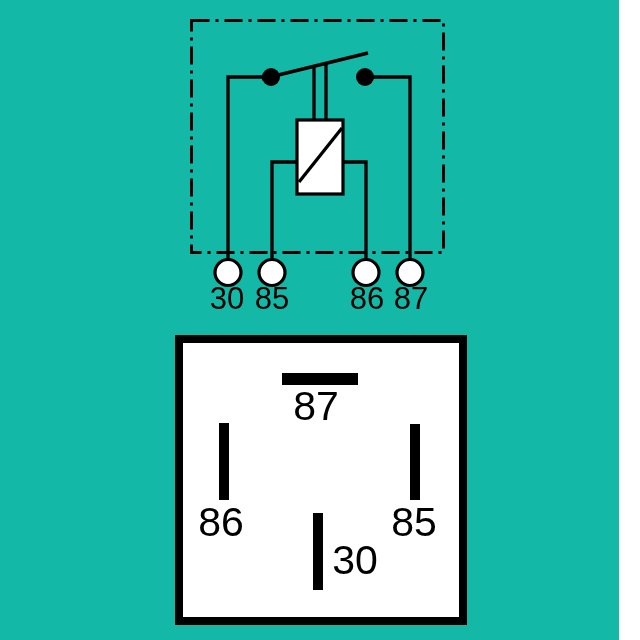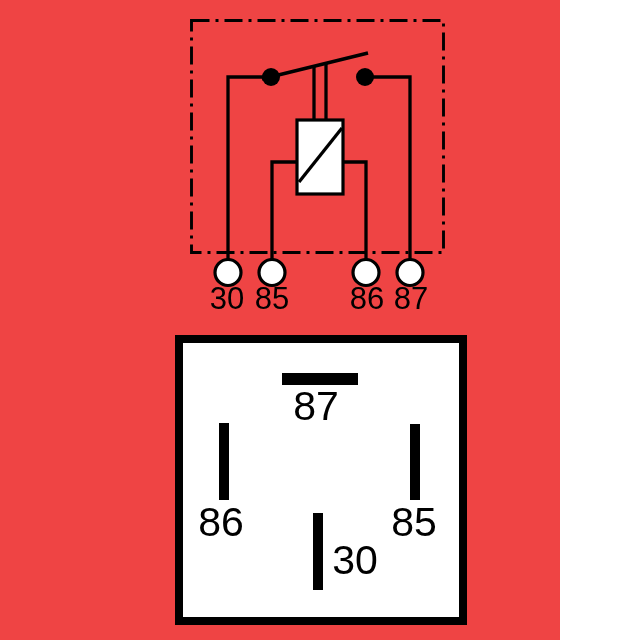--- a/index.html
+++ b/index.html
@@ -3,23 +3,23 @@
   <meta charset="utf-8">
   <style>
     html, body {
       margin: 0;
       padding: 0;
       background: #ffffff;
       font-family: "Liberation Sans", sans-serif;
     }
     .stage {
       position: relative;
-      width: 560px;
+      width: 619px;
       height: 640px;
-      background: #ef4444;
+      background: #14b8a6;
       overflow: hidden;
     }
     svg { display: block; }
 
     
     .wire {
       fill: none;
       stroke: #000000;
       stroke-width: 3.3;
       stroke-linejoin: miter;

